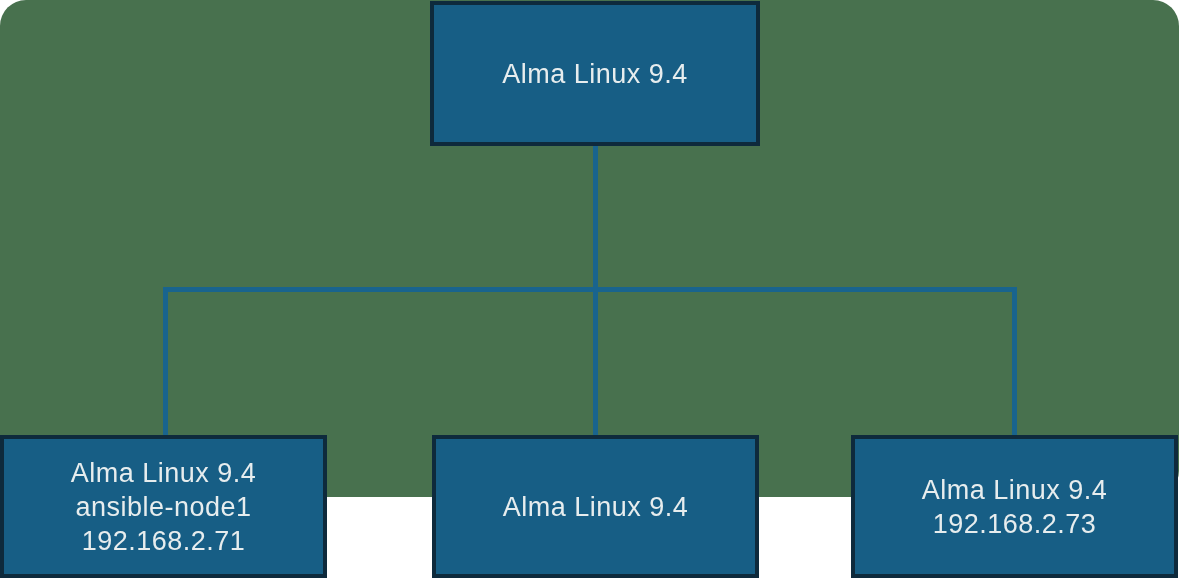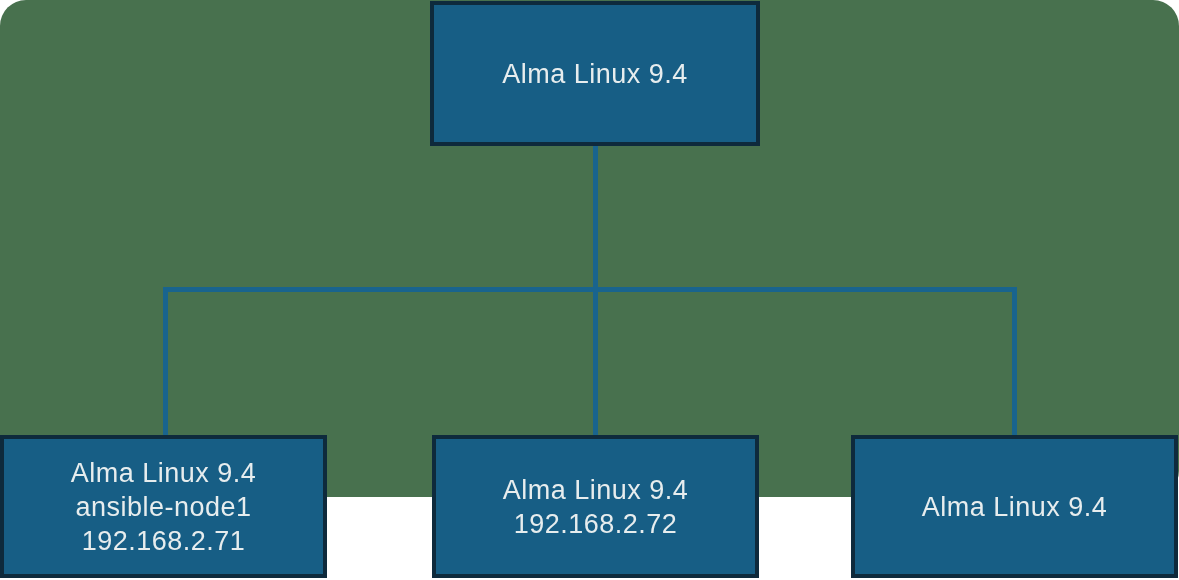--- a/index.html
+++ b/index.html
@@ -63,20 +63,20 @@
   </div>
 
   <div class="node node-1">
     <div>Alma Linux 9.4</div>
     <div>ansible-node1</div>
     <div>192.168.2.71</div>
   </div>
 
   <div class="node node-2">
     <div>Alma Linux 9.4</div>
-    <div>192.168.2.72</div>
   </div>
 
   <div class="node node-3">
     <div>Alma Linux 9.4</div>
+    <div>192.168.2.73</div>
   </div>
 
 </div>
 
 </body></html>

